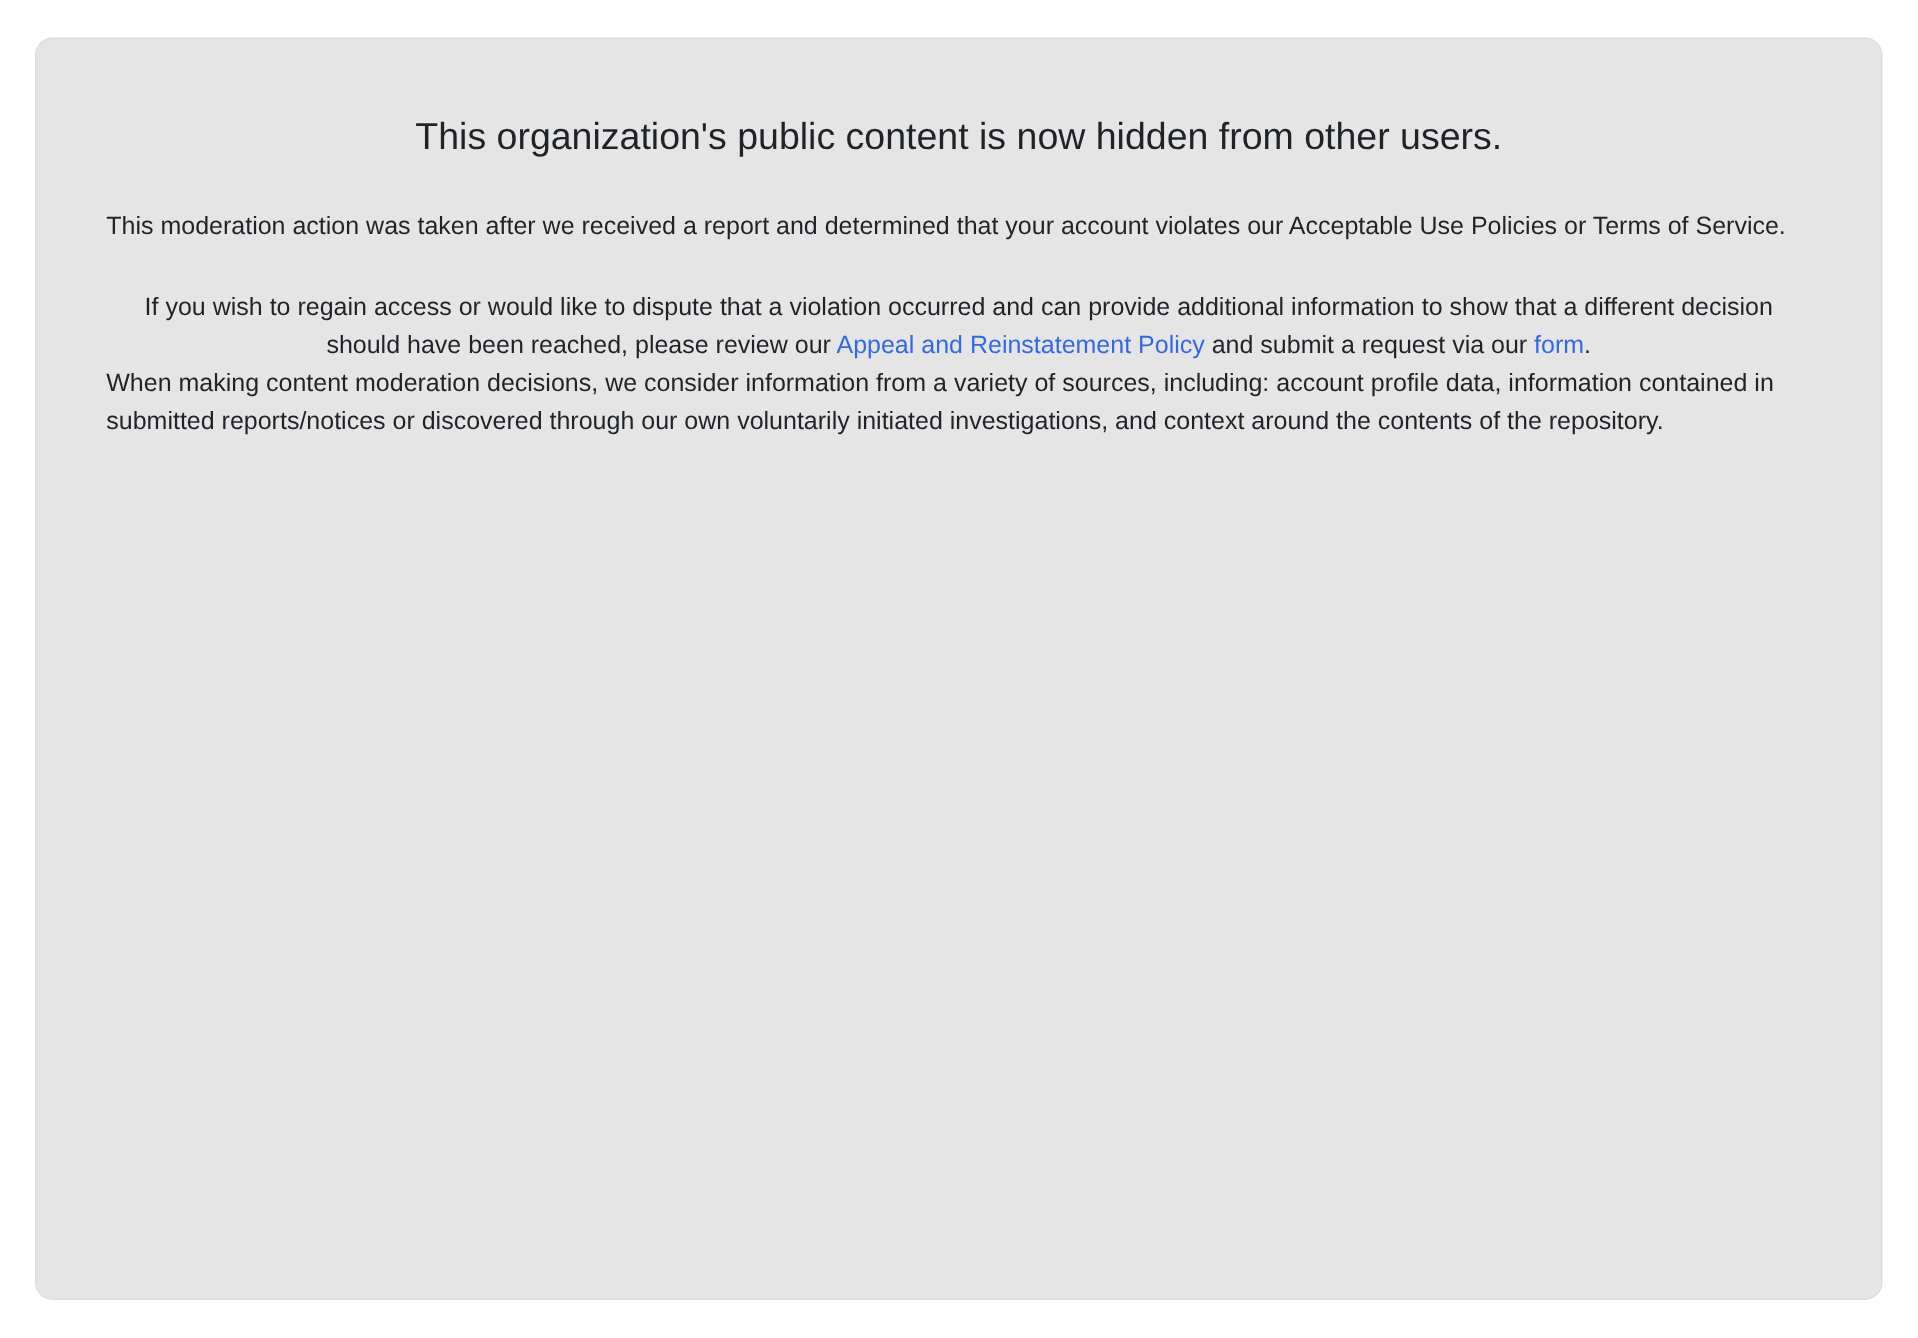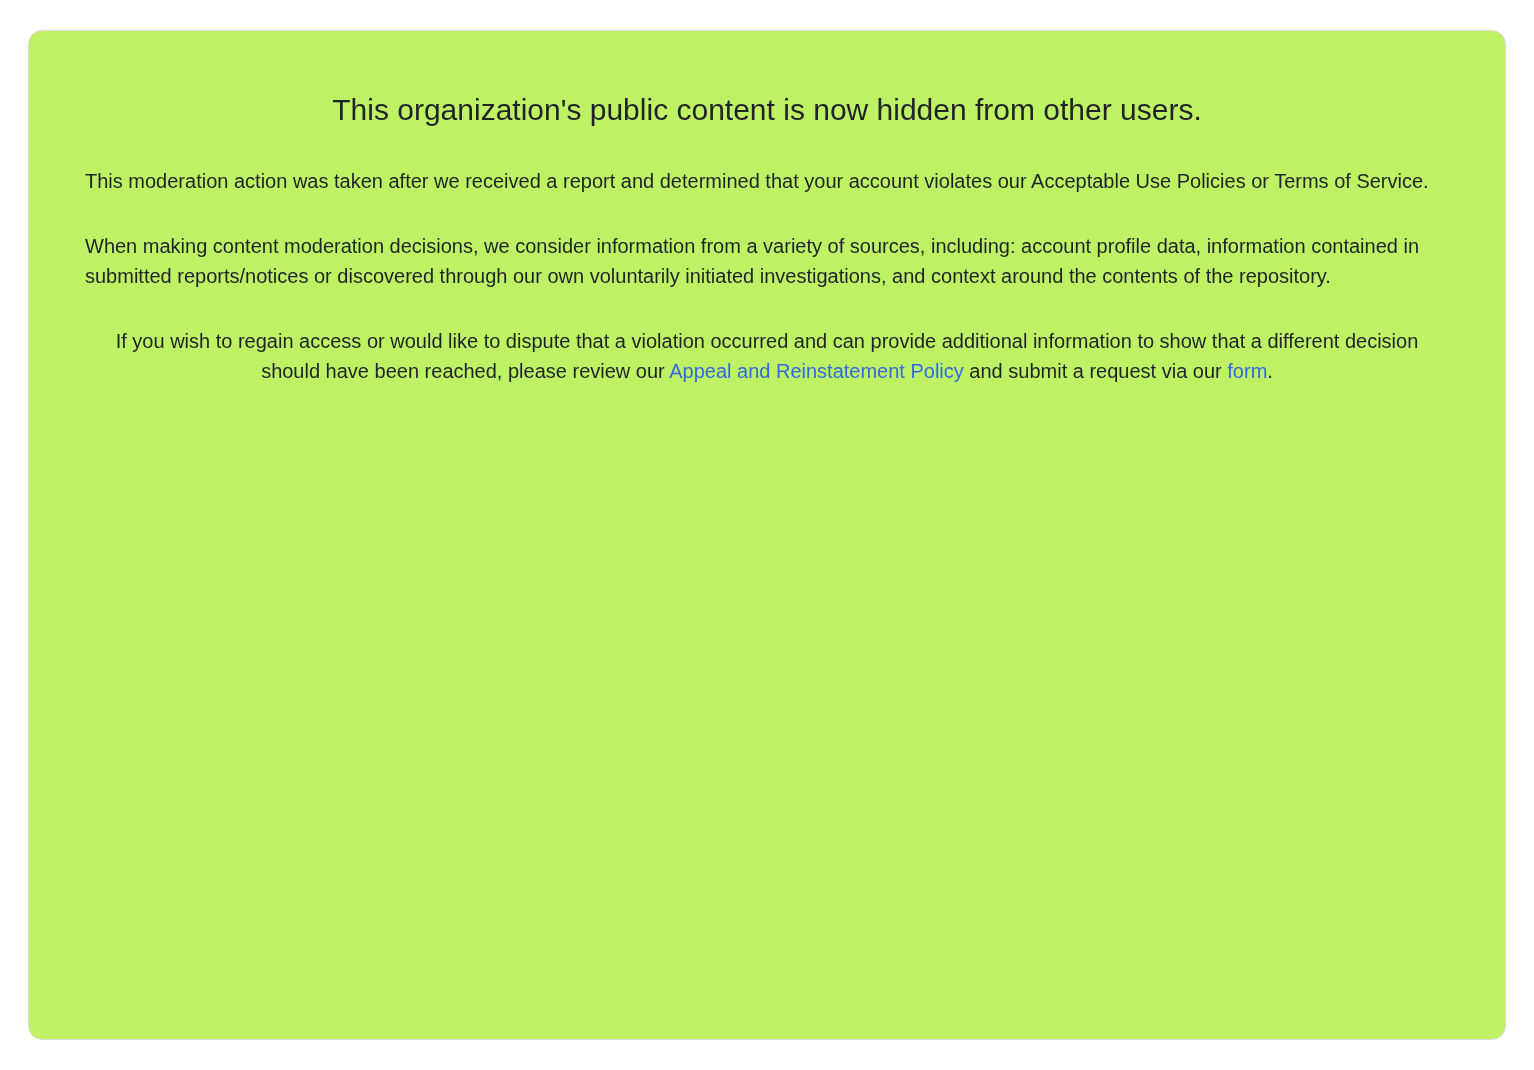--- a/index.html
+++ b/index.html
@@ -19,21 +19,21 @@
     width: 1534px;
     height: 1070px;
     padding: 30px 28px 30px 28px;
   }
   .notice-card {
     box-sizing: border-box;
     width: 100%;
     height: 100%;
     border: 1px solid #d8dde3;
     border-radius: 14px;
-    background: #bef264;
+    background: #e5e5e5;
     padding: 58px 56px 40px 56px;
   }
   .lead {
     text-align: center;
     font-size: 30px;
     line-height: 1.38;
     margin: 0 0 36px 0;
     color: #1f2328;
   }
   .para {
@@ -56,20 +56,20 @@
 </head>
 <body>
 
 <div class="page">
   <div class="notice-card">
 
     <p class="lead">This organization's public content is now hidden from other users.</p>
 
     <p class="para">This moderation action was taken after we received a report and determined that your account violates our Acceptable Use Policies or Terms of Service.</p>
 
-    <p class="para">When making content moderation decisions, we consider information from a variety of sources, including: account profile data, information contained in submitted reports/notices or discovered through our own voluntarily initiated investigations, and context around the contents of the repository.</p>
-
     <p class="para center">
       <span>If you wish to regain access or would like to dispute that a violation occurred and can provide additional information to show that a different decision should have been reached, please review our </span><a class="link" href="#">Appeal and Reinstatement Policy</a><span> and submit a request via our </span><a class="link" href="#">form</a><span>.</span>
     </p>
+
+    <p class="para">When making content moderation decisions, we consider information from a variety of sources, including: account profile data, information contained in submitted reports/notices or discovered through our own voluntarily initiated investigations, and context around the contents of the repository.</p>
 
   </div>
 </div>
 
 </body></html>

